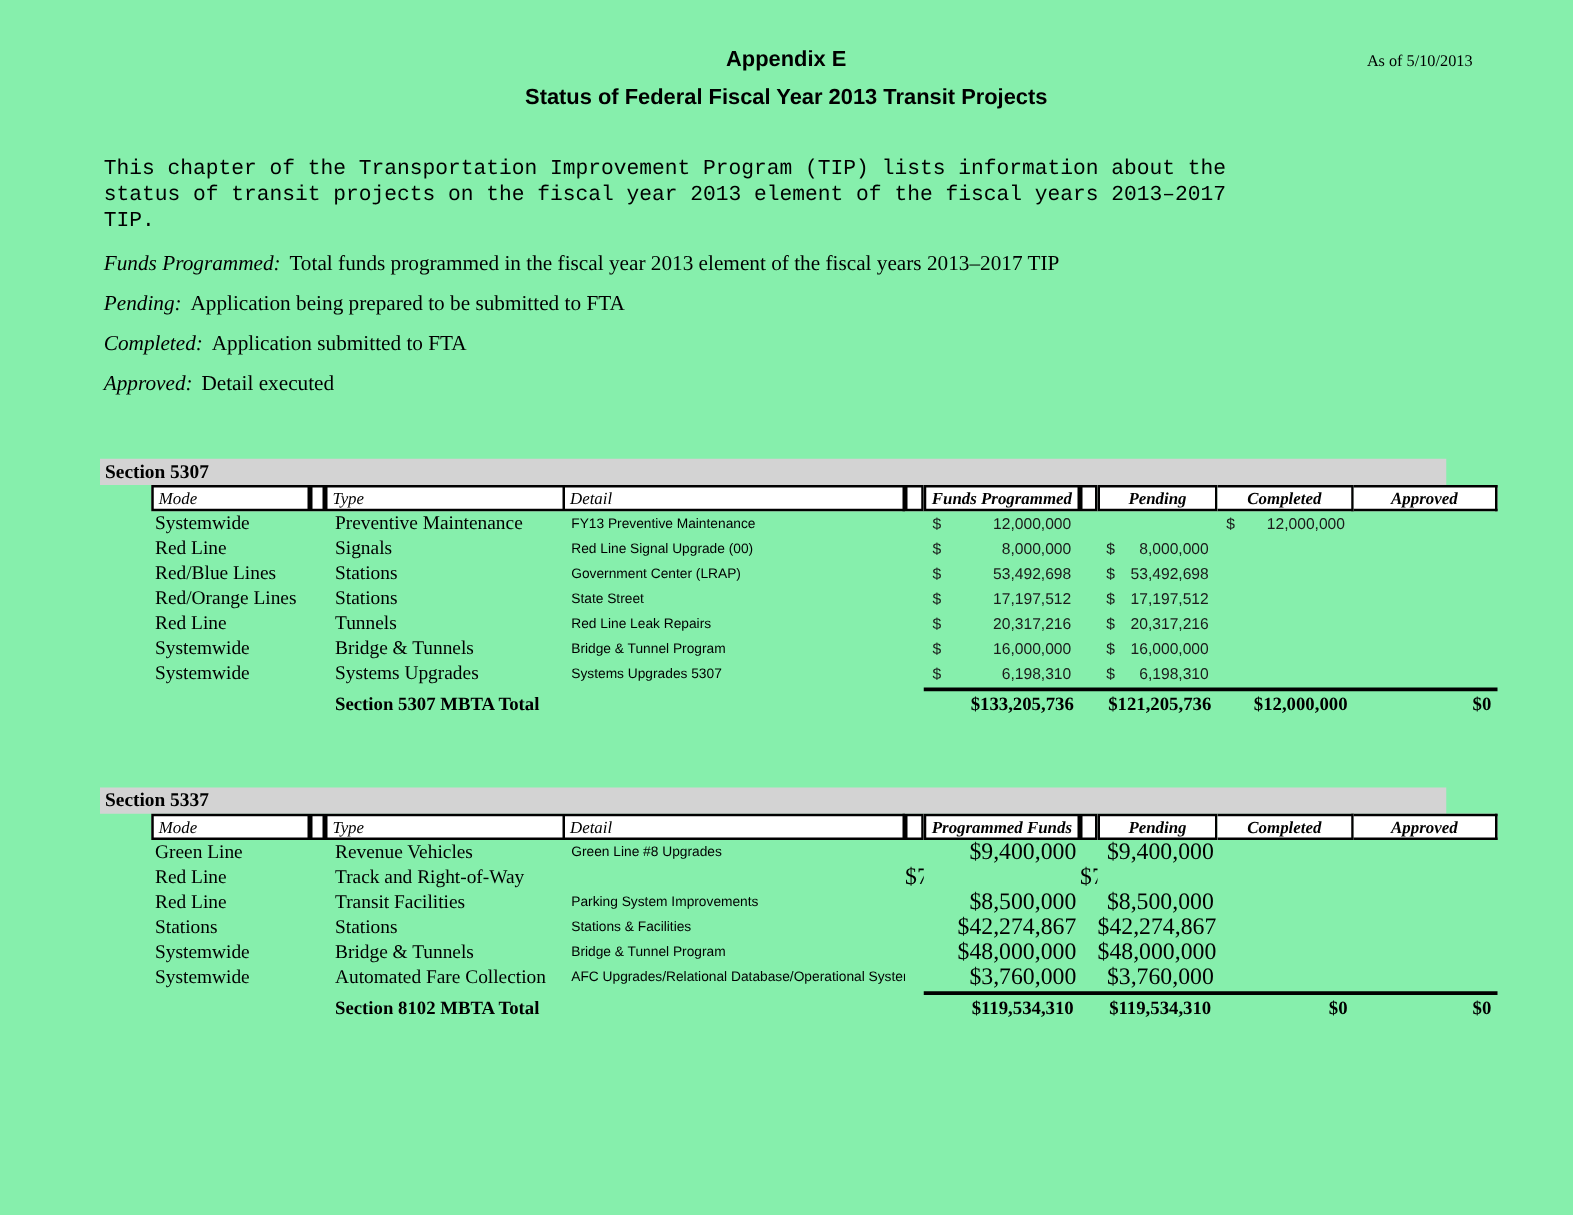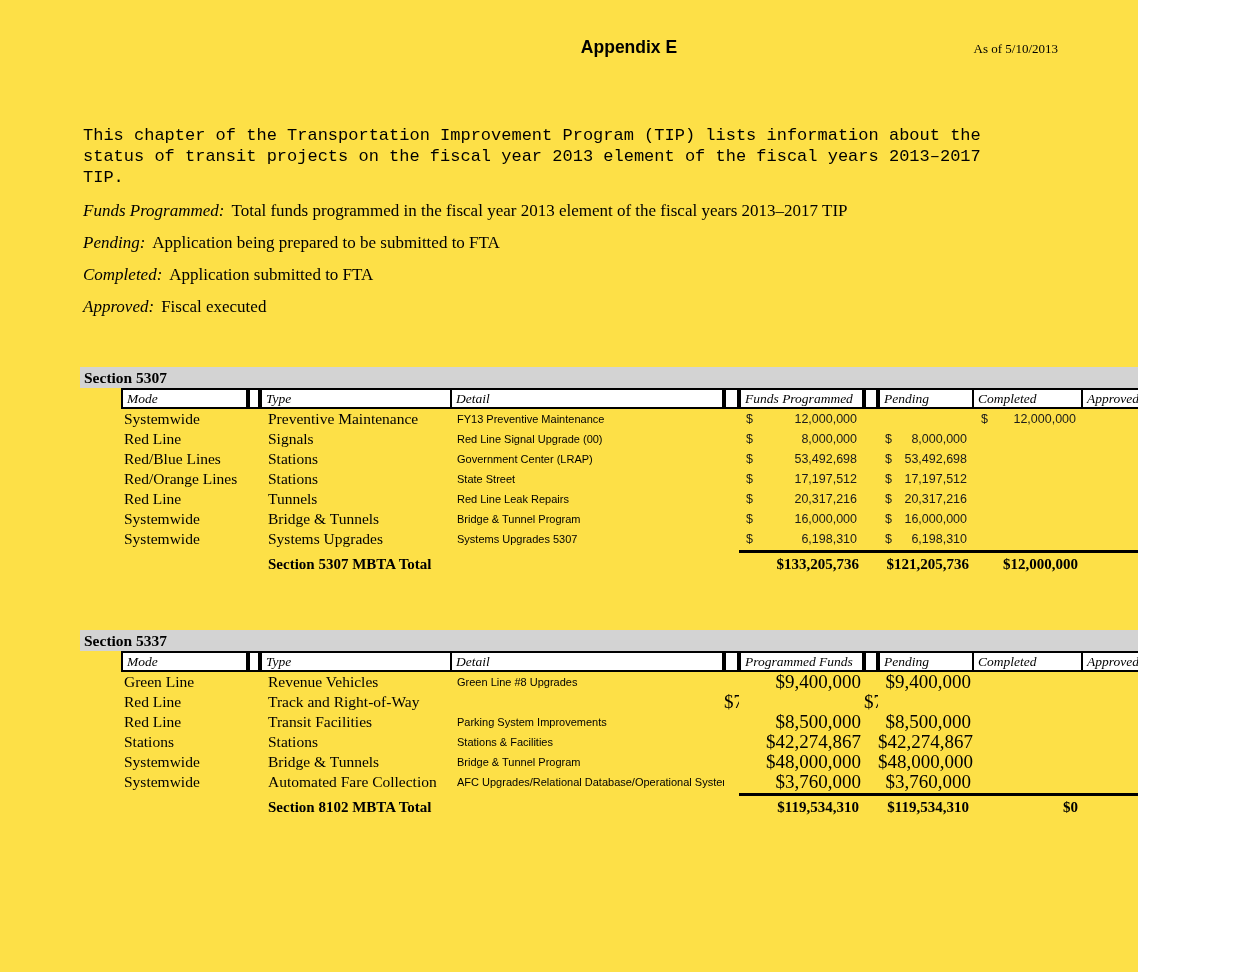--- a/index.html
+++ b/index.html
@@ -1,16 +1,16 @@
 <!DOCTYPE html>
 <html><head>
 <meta charset="utf-8">
 <style>
   html,body{margin:0;padding:0;background:#ffffff;}
-  .page{position:relative;width:1138px;height:972px;background:#fde047;font-family:"Liberation Serif",serif;color:#000;overflow:hidden;}
+  .page{position:relative;width:1258px;height:972px;background:#86efac;font-family:"Liberation Serif",serif;color:#000;overflow:hidden;}
 
   
   .title-block{position:absolute;top:36px;left:0;width:1258px;text-align:center;}
   .title-line{font-family:"Liberation Sans",sans-serif;font-weight:bold;font-size:17.5px;line-height:22px;}
   .title-line + .title-line{margin-top:8px;}
   .as-of{position:absolute;top:41px;right:80px;font-family:Liberation Serif, serif;font-size:13px;}
 
   
   .intro{position:absolute;top:125px;left:83px;width:898px;font-size:17px;line-height:21px;}
   .intro p{margin:0 0 12px 0;font-family:Liberation Mono, monospace;}
@@ -18,21 +18,21 @@
   .it{font-style:italic;}
   .defline .def-text{margin-left:7px;}
 
   
   .tbl{position:absolute;left:80px;width:1077px;}
   .tbl-5307{top:367px;}
   .tbl-5337{top:630px;}
   .band{height:21px;background:#d3d3d3;font-weight:bold;font-size:15.5px;line-height:21px;padding-left:4px;box-sizing:border-box;}
   .grid{display:grid;grid-template-columns:127px 12px 192px 272px 15px 125px 14px 96px 109px 115px;padding-left:41px;}
   .hcell{border:2px solid #000;height:21px;box-sizing:border-box;font-style:italic;font-size:13.5px;line-height:16px;padding:1px 4px 0 4px;background:#fff;overflow:hidden;}
-  .hcell.num{text-align:left;}
+  .hcell.num{text-align:center;font-weight:bold;}
   .hcell.nolb{border-left:none;}
   .drow{height:20px;}
   .cell{height:20px;line-height:20px;box-sizing:border-box;overflow:hidden;white-space:nowrap;}
   .c-mode{font-size:15.5px;padding-left:3px;}
   .c-type{font-size:15.5px;padding-left:8px;}
   .c-detail{font-family:"Liberation Sans",sans-serif;font-size:11px;padding-left:5px;}
   .acc{display:flex;justify-content:space-between;font-family:"Liberation Sans",sans-serif;font-size:12.5px;color:#1a1a1a;padding:0 7px;}
   .ser-amt{text-align:right;font-size:19px;padding-right:3px;}
   .line-row{height:4px;}
   .rule{grid-column:6 / 11;border-top:3px solid #000;height:0;align-self:end;}
@@ -40,41 +40,42 @@
   .t-label{grid-column:3 / 5;font-size:15px;line-height:22px;padding-left:8px;}
   .t-amt{font-size:15px;line-height:22px;text-align:right;padding-right:5px;white-space:nowrap;}
 </style>
 </head>
 <body>
 
 <div class="page">
 
   <div class="title-block">
     <div class="title-line">Appendix E</div>
+    <div class="title-line">Status of Federal Fiscal Year 2013 Transit Projects</div>
   </div>
   <div class="as-of">As of 5/10/2013</div>
 
   <div class="intro">
     <p>This chapter of the Transportation Improvement Program (TIP) lists information about the status of transit projects on the fiscal year 2013 element of the fiscal years 2013–2017 TIP.</p>
     <div>
 
         <div class="defline">
           <span class="it">Funds Programmed:</span><span class="def-text">Total funds programmed in the fiscal year 2013 element of the fiscal years 2013–2017 TIP</span>
         </div>
 
         <div class="defline">
           <span class="it">Pending:</span><span class="def-text">Application being prepared to be submitted to FTA</span>
         </div>
 
         <div class="defline">
           <span class="it">Completed:</span><span class="def-text">Application submitted to FTA</span>
         </div>
 
         <div class="defline">
-          <span class="it">Approved:</span><span class="def-text">Fiscal executed</span>
+          <span class="it">Approved:</span><span class="def-text">Detail executed</span>
         </div>
       </div>
   </div>
 
   <div class="tbl tbl-5307">
     <div class="band">
       <span>Section 5307</span>
     </div>
     <div class="grid hdr">
       <div class="hcell">Mode</div>

